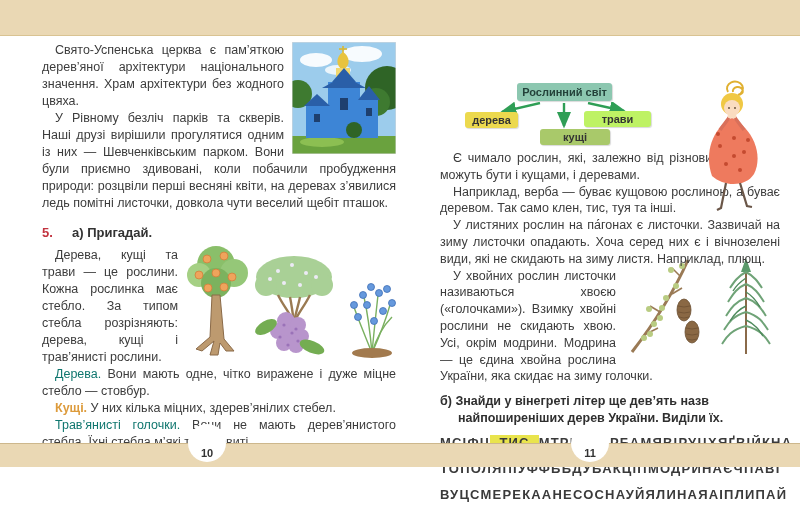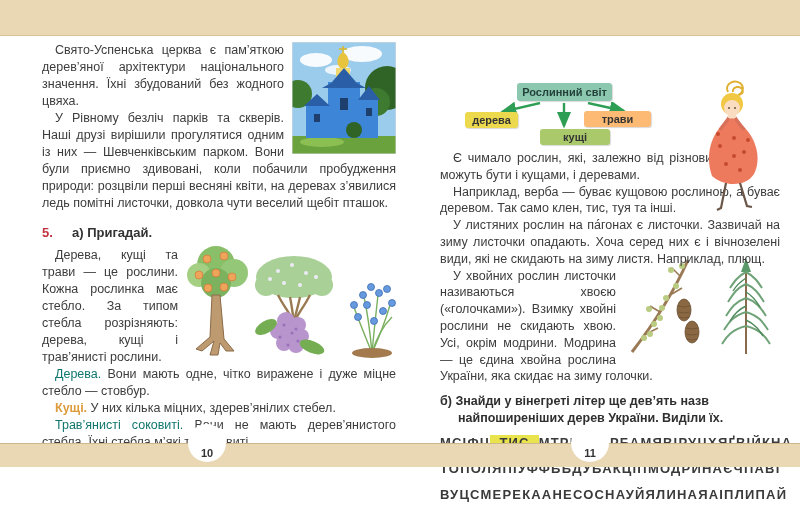--- a/index.html
+++ b/index.html
@@ -26,21 +26,21 @@
   .kw-orange{color:#dd9b3c;font-weight:bold;}
   .kw-blue{color:#4a7ec2;font-weight:bold;}
   .clearfix::after{content:"";display:block;clear:both;}
   
   .diagram{position:relative;height:72px;margin-top:38px;}
   .dbox{position:absolute;border-radius:3px;font-size:11px;font-weight:bold;color:#333;
         text-align:center;box-shadow:1px 1px 1px rgba(0,0,0,0.15);}
   .dbox-root{left:77px;top:5px;width:95px;height:18px;line-height:18px;background:#8cc7b0;color:#23423a;}
   .dbox-trees{left:25px;top:34px;width:53px;height:16px;line-height:16px;background:#ecd94e;}
   .dbox-shrubs{left:100px;top:51px;width:70px;height:16px;line-height:16px;background:#a9c96a;}
-  .dbox-grasses{left:144px;top:33px;width:67px;height:16px;line-height:16px;background:#fdba74;}
+  .dbox-grasses{left:144px;top:33px;width:67px;height:16px;line-height:16px;background:#bef264;}
   .diagram-arrows{position:absolute;left:0;top:24px;}
   .girl{position:absolute;left:250px;top:-2px;}
   
   .ex-b{margin:8px 0 4px 0;font-size:12.5px;line-height:16.5px;font-weight:bold;color:#2f2f2f;
         padding-left:18px;text-indent:-18px;}
   .grid{margin-top:4px;}
   .grid-row{font-size:13px;font-weight:bold;letter-spacing:1.2px;line-height:26px;
             white-space:nowrap;color:#3a3a3a;font-family:"Liberation Sans","DejaVu Sans",sans-serif;}
   .hl{background:#e9e44d;padding:0 9px;}
 </style>
@@ -82,21 +82,21 @@
         <rect x="14" y="64" width="22" height="32" fill="#3d85d6"></rect>
         <polygon points="12,64 38,64 25,52" fill="#2a5fa8"></polygon>
         <rect x="68" y="58" width="18" height="38" fill="#3d85d6"></rect>
         <polygon points="66,58 88,58 77,44" fill="#2a5fa8"></polygon>
         <rect x="48" y="56" width="8" height="12" fill="#1e3f6e"></rect>
         <rect x="22" y="72" width="6" height="8" fill="#1e3f6e"></rect>
         <rect x="74" y="66" width="6" height="8" fill="#1e3f6e"></rect>
         <circle cx="62" cy="88" r="8" fill="#2f6426"></circle>
         <rect x="0" y="0" width="104" height="112" fill="none" stroke="#d8d8d8"></rect>
       </svg>
-      <p class="para">Свято-Успенська церква є пам’яткою дерев’яної архітектури національного значення. Їхні збудований без жодного цвяха.</p>
+      <p class="para">Свято-Успенська церква є пам’яткою дерев’яної архітектури національного значення. Храм архітектури без жодного цвяха.</p>
       <p class="para">У Рівному безліч парків та скверів. Наші друзі вирішили прогулятися одним із них — Шевченківським парком. Вони були приємно здивовані, коли побачили пробудження природи: розцвіли перші весняні квіти, на деревах з’явилися ледь помітні листочки, довкола чути веселий щебіт пташок.</p>
     </div>
 
     <div class="ex-head">
       <span class="ex-num">5.</span>
       <span class="ex-title">а) Пригадай.</span>
     </div>
 
     <div class="clearfix">
       <svg class="float-img" style="margin-top:-4px" width="210" height="116" viewBox="0 0 210 116">
@@ -171,21 +171,21 @@
           <circle cx="172" cy="74" r="3.5"></circle>
             <circle cx="197" cy="68" r="3.5"></circle>
             <circle cx="188" cy="78" r="3.5"></circle>
             <circle cx="181" cy="62" r="3.5"></circle>
         </g>
         <ellipse cx="186" cy="110" rx="20" ry="5" fill="#a27a4e"></ellipse>
       </svg>
       <p class="para">Дерева, кущі та трави — це рослини. Кожна рослинка має стебло. За типом стебла розрізняють: дерева, кущі і трав’янисті рослини.</p>
       <p class="para"><span class="kw-gold">Дерева.</span> <span>Вони мають одне, чітко виражене і дуже міцне стебло — стовбур.</span></p>
       <p class="para"><span class="kw-orange">Кущі.</span> <span>У них кілька міцних, здерев’янілих стебел.</span></p>
-      <p class="para"><span class="kw-gold">Трав’янисті соковиті.</span> <span>Вони не мають дерев’янистого стебла. Їхні стебла м’які та соковиті.</span></p>
+      <p class="para"><span class="kw-gold">Трав’янисті голочки.</span> <span>Вони не мають дерев’янистого стебла. Їхні стебла м’які та соковиті.</span></p>
     </div>
   </div>
 
   <div class="page right-page">
 
     <div class="diagram">
       <div class="dbox dbox-root">Рослинний світ</div>
       <svg class="diagram-arrows" width="220" height="40" viewBox="0 0 220 40">
         <defs>
           <marker id="ah" markerWidth="8" markerHeight="8" refX="6" refY="3" orient="auto">

